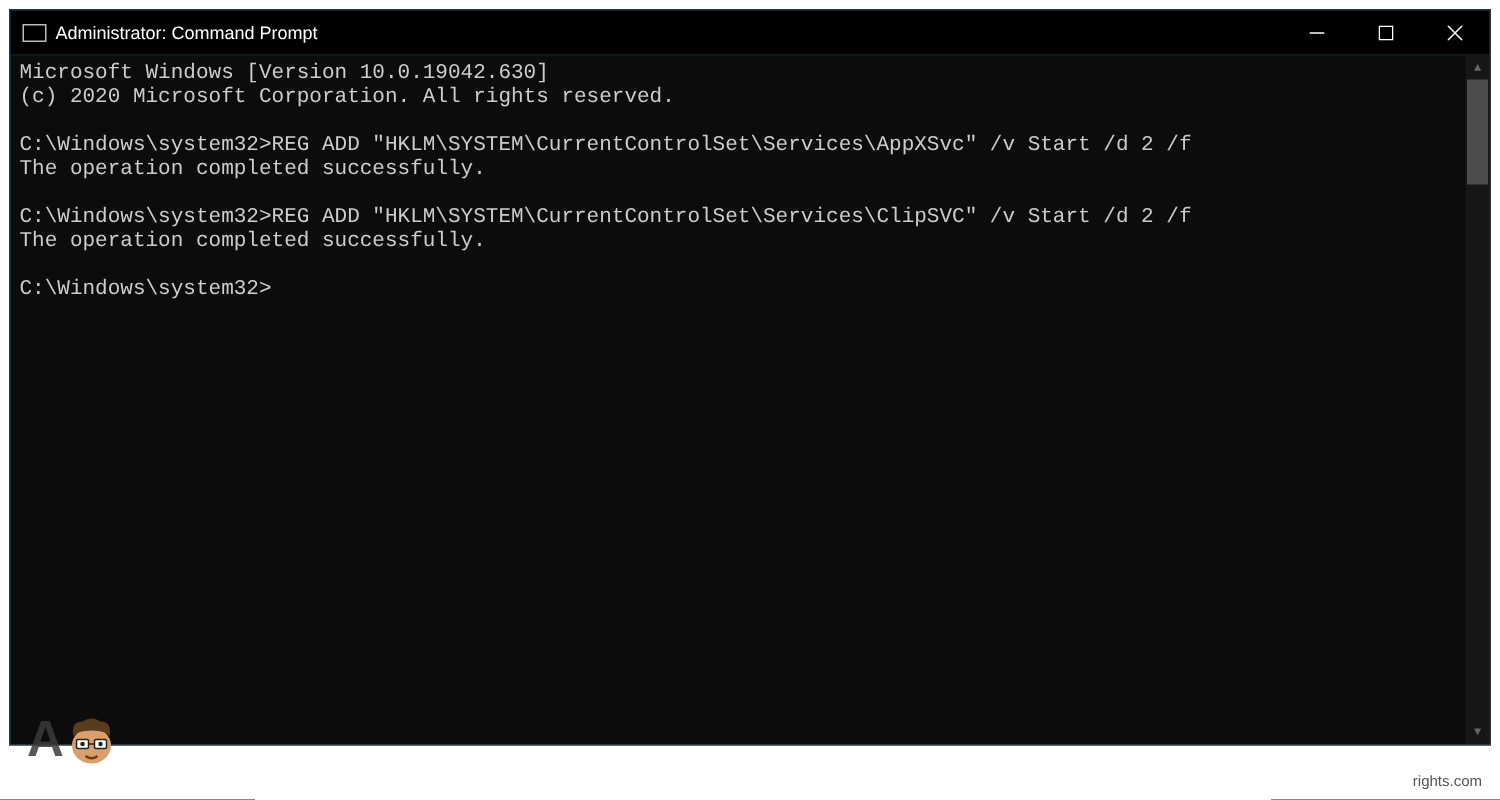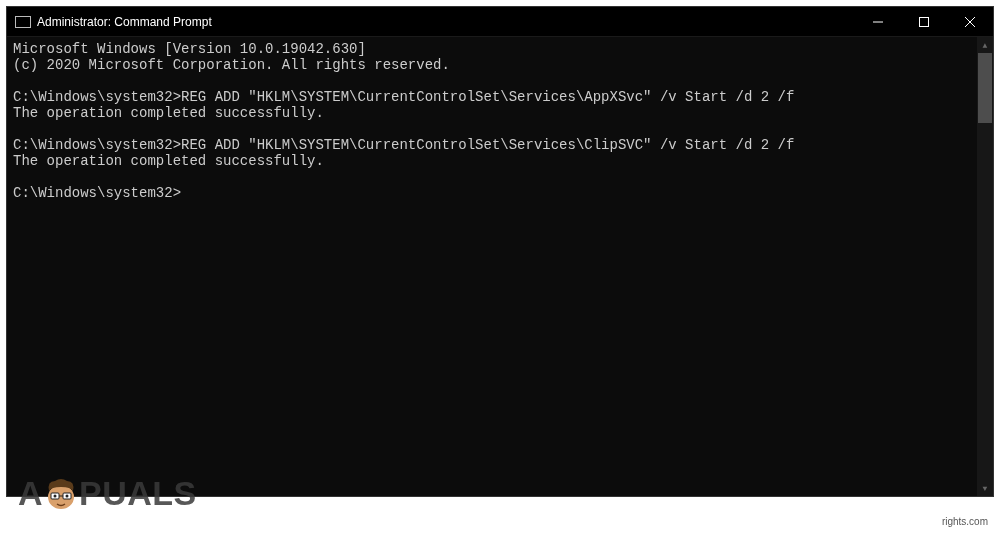--- a/index.html
+++ b/index.html
@@ -187,16 +187,15 @@
       <ellipse cx="20" cy="24" rx="13" ry="12" fill="#d9a06b"></ellipse>
       <path d="M8 18 Q6 8 14 8 Q20 4 26 8 Q34 8 32 18 Q30 14 20 14 Q10 14 8 18 Z" fill="#5a3b1a"></path>
       <rect x="10" y="20" width="8" height="6" rx="1" fill="#ffffff" stroke="#222" stroke-width="1"></rect>
       <rect x="22" y="20" width="8" height="6" rx="1" fill="#ffffff" stroke="#222" stroke-width="1"></rect>
       <line x1="18" y1="23" x2="22" y2="23" stroke="#222" stroke-width="1"></line>
       <circle cx="14" cy="23" r="1.5" fill="#222"></circle>
       <circle cx="26" cy="23" r="1.5" fill="#222"></circle>
       <path d="M16 31 Q20 34 24 31" fill="none" stroke="#6b3d1a" stroke-width="1.5"></path>
     </svg>
   </span>
-  <span class="watermark-text-post">PUALS</span>
 </div>
 
 <div class="wm-src">rights.com</div>
 
 </body></html>

